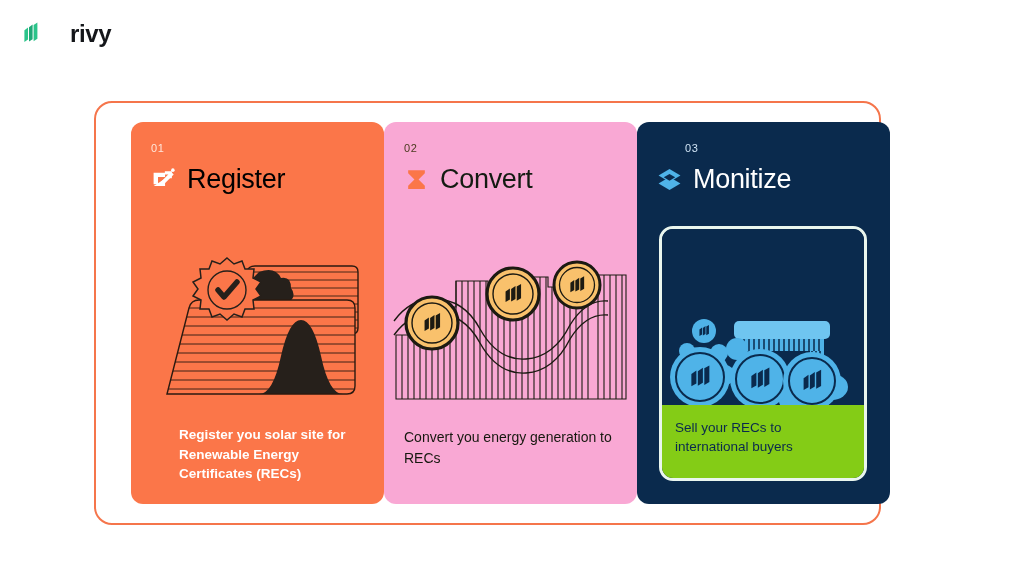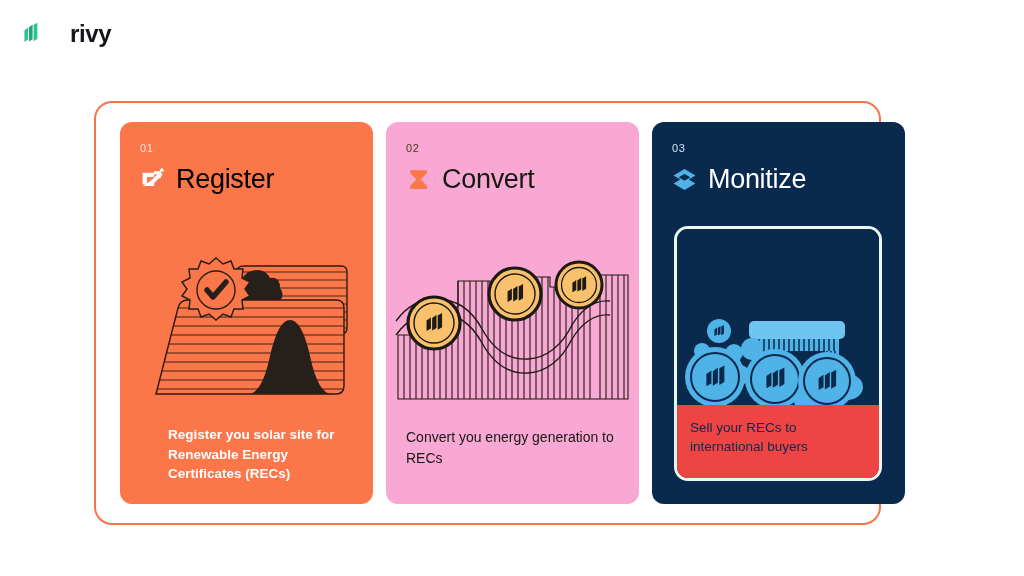--- a/index.html
+++ b/index.html
@@ -34,22 +34,21 @@
     position: absolute;
     left: 94px;
     top: 101px;
     width: 787px;
     height: 424px;
     border: 2px solid #F5754B;
     border-radius: 18px;
     background: #ffffff;
     display: flex;
     align-items: center;
-    padding: 0 24px;
-    gap: 13px;
+    padding: 0 35px;
   }
 
   
   .card {
     position: relative;
     width: 253px;
     height: 382px;
     border-radius: 12px;
     overflow: hidden;
     flex: 0 0 auto;
@@ -66,21 +65,21 @@
   }
   .step-num {
     font-size: 11px;
     letter-spacing: 0.6px;
     line-height: 1;
     margin-bottom: 12px;
     font-weight: normal;
   }
   .card-register .step-num { color: #ffe6da; }
   .card-convert  .step-num { color: #4a3a1e; }
-  .card-monitize .step-num { color: #cfe3f4; }
+  .card-monitize .step-num { color: #cfe3f4; margin-left: 28px; }
 
   .title-row { display: flex; align-items: center; gap: 11px; }
   .title-icon { width: 25px; height: 25px; flex: 0 0 auto; display: block; }
   .card-title {
     font-size: 27px;
     font-weight: normal;
     line-height: 1;
     letter-spacing: -0.3px;
   }
   .card-register .card-title { color: #000000; }
@@ -122,21 +121,21 @@
   .inner-art-wrap {
     position: absolute;
     left: 0; right: 0; top: 0;
     height: 185px;
     overflow: hidden;
   }
   .inner-caption {
     position: absolute;
     left: 0; right: 0; bottom: 0;
     height: 73px;
-    background: #ef4444;
+    background: #84cc16;
     color: #0A2A4D;
     font-size: 13.5px;
     line-height: 1.4;
     padding: 14px 13px 0 13px;
   }
 </style>
 </head>
 <body>
 
 <div class="brand">

